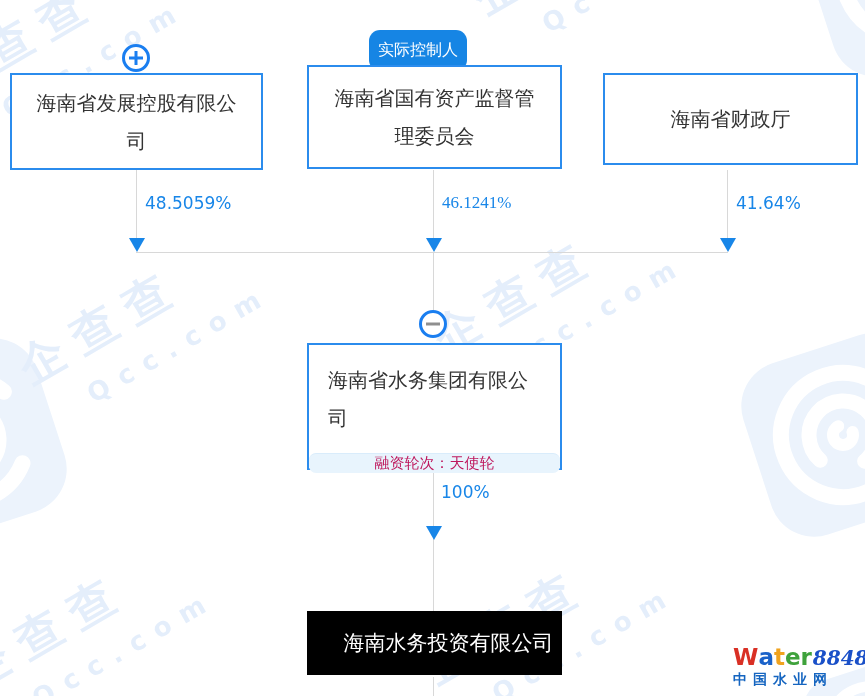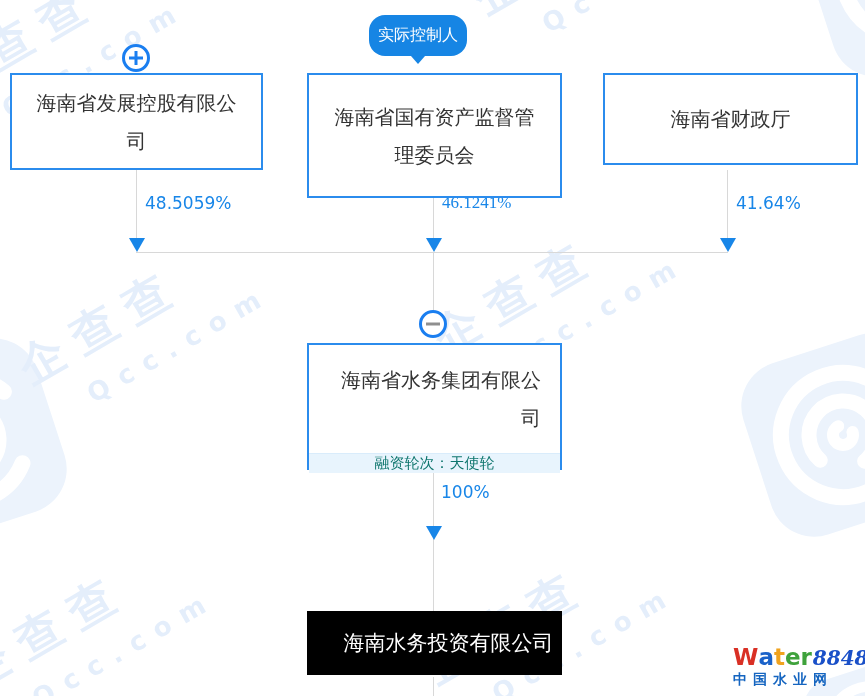--- a/index.html
+++ b/index.html
@@ -14,22 +14,22 @@
   .wm-en { font-size:26px; letter-spacing:12px; font-weight:600; margin:8px 0 0 46px; }
   .wm-logo { position:absolute; }
 
   
   .line { position:absolute; background:#d8d8d8; z-index:1; }
   .arrow-down { position:absolute; width:0; height:0; z-index:2;
     border-left:8px solid transparent; border-right:8px solid transparent;
     border-top:14px solid #1886e8; }
 
   
-  .badge { position:absolute; left:369px; top:15px; width:98px; height:41px;
-    background:#1685e4; border-radius:16px; color:#fff; font-size:16px;
+  .badge { position:absolute; left:369px; top:30px; width:98px; height:41px;
+    background:#1685e4; border-radius:11px; color:#fff; font-size:16px;
     display:flex; align-items:center; justify-content:center; z-index:3; }
   .badge-pointer { position:absolute; left:50%; top:100%; margin-left:-7px;
     width:0; height:0; border-left:7px solid transparent; border-right:7px solid transparent;
     border-top:8px solid #1685e4; }
 
   
   .circle-icon { position:absolute; width:28px; height:28px; border:3px solid #1a7ef0;
     border-radius:50%; background:#fff; z-index:4; }
   .circle-icon::before, .circle-icon::after { content:""; position:absolute; background:#1a7ef0;
     left:50%; top:50%; transform:translate(-50%,-50%); }
@@ -38,30 +38,30 @@
   .icon-minus::before { background:#8f8f8f; }
   .icon-plus { left:122px; top:44px; }
   .icon-minus { left:419px; top:310px; }
 
   
   .entity-box { position:absolute; background:#fff; border:2px solid #2b8ced;
     color:#333; font-size:20px; line-height:38px; text-align:center;
     display:flex; align-items:center; justify-content:center;
     padding:0 19px; word-break:break-all; z-index:3; }
   .box1 { left:10px;  top:73px; width:253px; height:97px;justify-content:center; }
-  .box2 { left:307px; top:73px; width:255px; height:125px; }
+  .box2 { left:307px; top:65px; width:255px; height:104px; }
   .box3 { left:603px; top:73px; width:255px; height:92px; }
 
   .company-box { position:absolute; left:307px; top:343px; width:255px; height:127px;
     background:#fff; border:2px solid #2b8ced; z-index:3; display:flex; flex-direction:column; }
   .company-name { flex:1; display:flex; align-items:center; justify-content:center;
-    color:#333; font-size:20px; line-height:38px; text-align:right;
+    color:#333; font-size:20px; line-height:38px; text-align:left;
     padding:16px 19px; word-break:break-all; }
   .financing-band { height:33px; background:#e8f4fd; border-top:1px solid #d9ecfb;
-    color:#0f766e; font-size:15px; display:flex; align-items:center; justify-content:center; }
+    color:#be185d; font-size:15px; display:flex; align-items:center; justify-content:center;border-radius:7px; }
 
   .subsidiary-box { position:absolute; left:307px; top:611px; width:255px; height:64px;
     background:#000000; color:#fff; font-size:21px;
     display:flex; align-items:center; justify-content:center; z-index:3;padding-left:28px; }
 
   
   .pct { position:absolute; color:#1886e8; font-size:17px; z-index:2; white-space:nowrap; }
   .pct1 { left:145px; top:193px; }
   .pct2 { left:442px; top:193px;font-family:Liberation Serif, serif; }
   .pct3 { left:736px; top:193px; }

